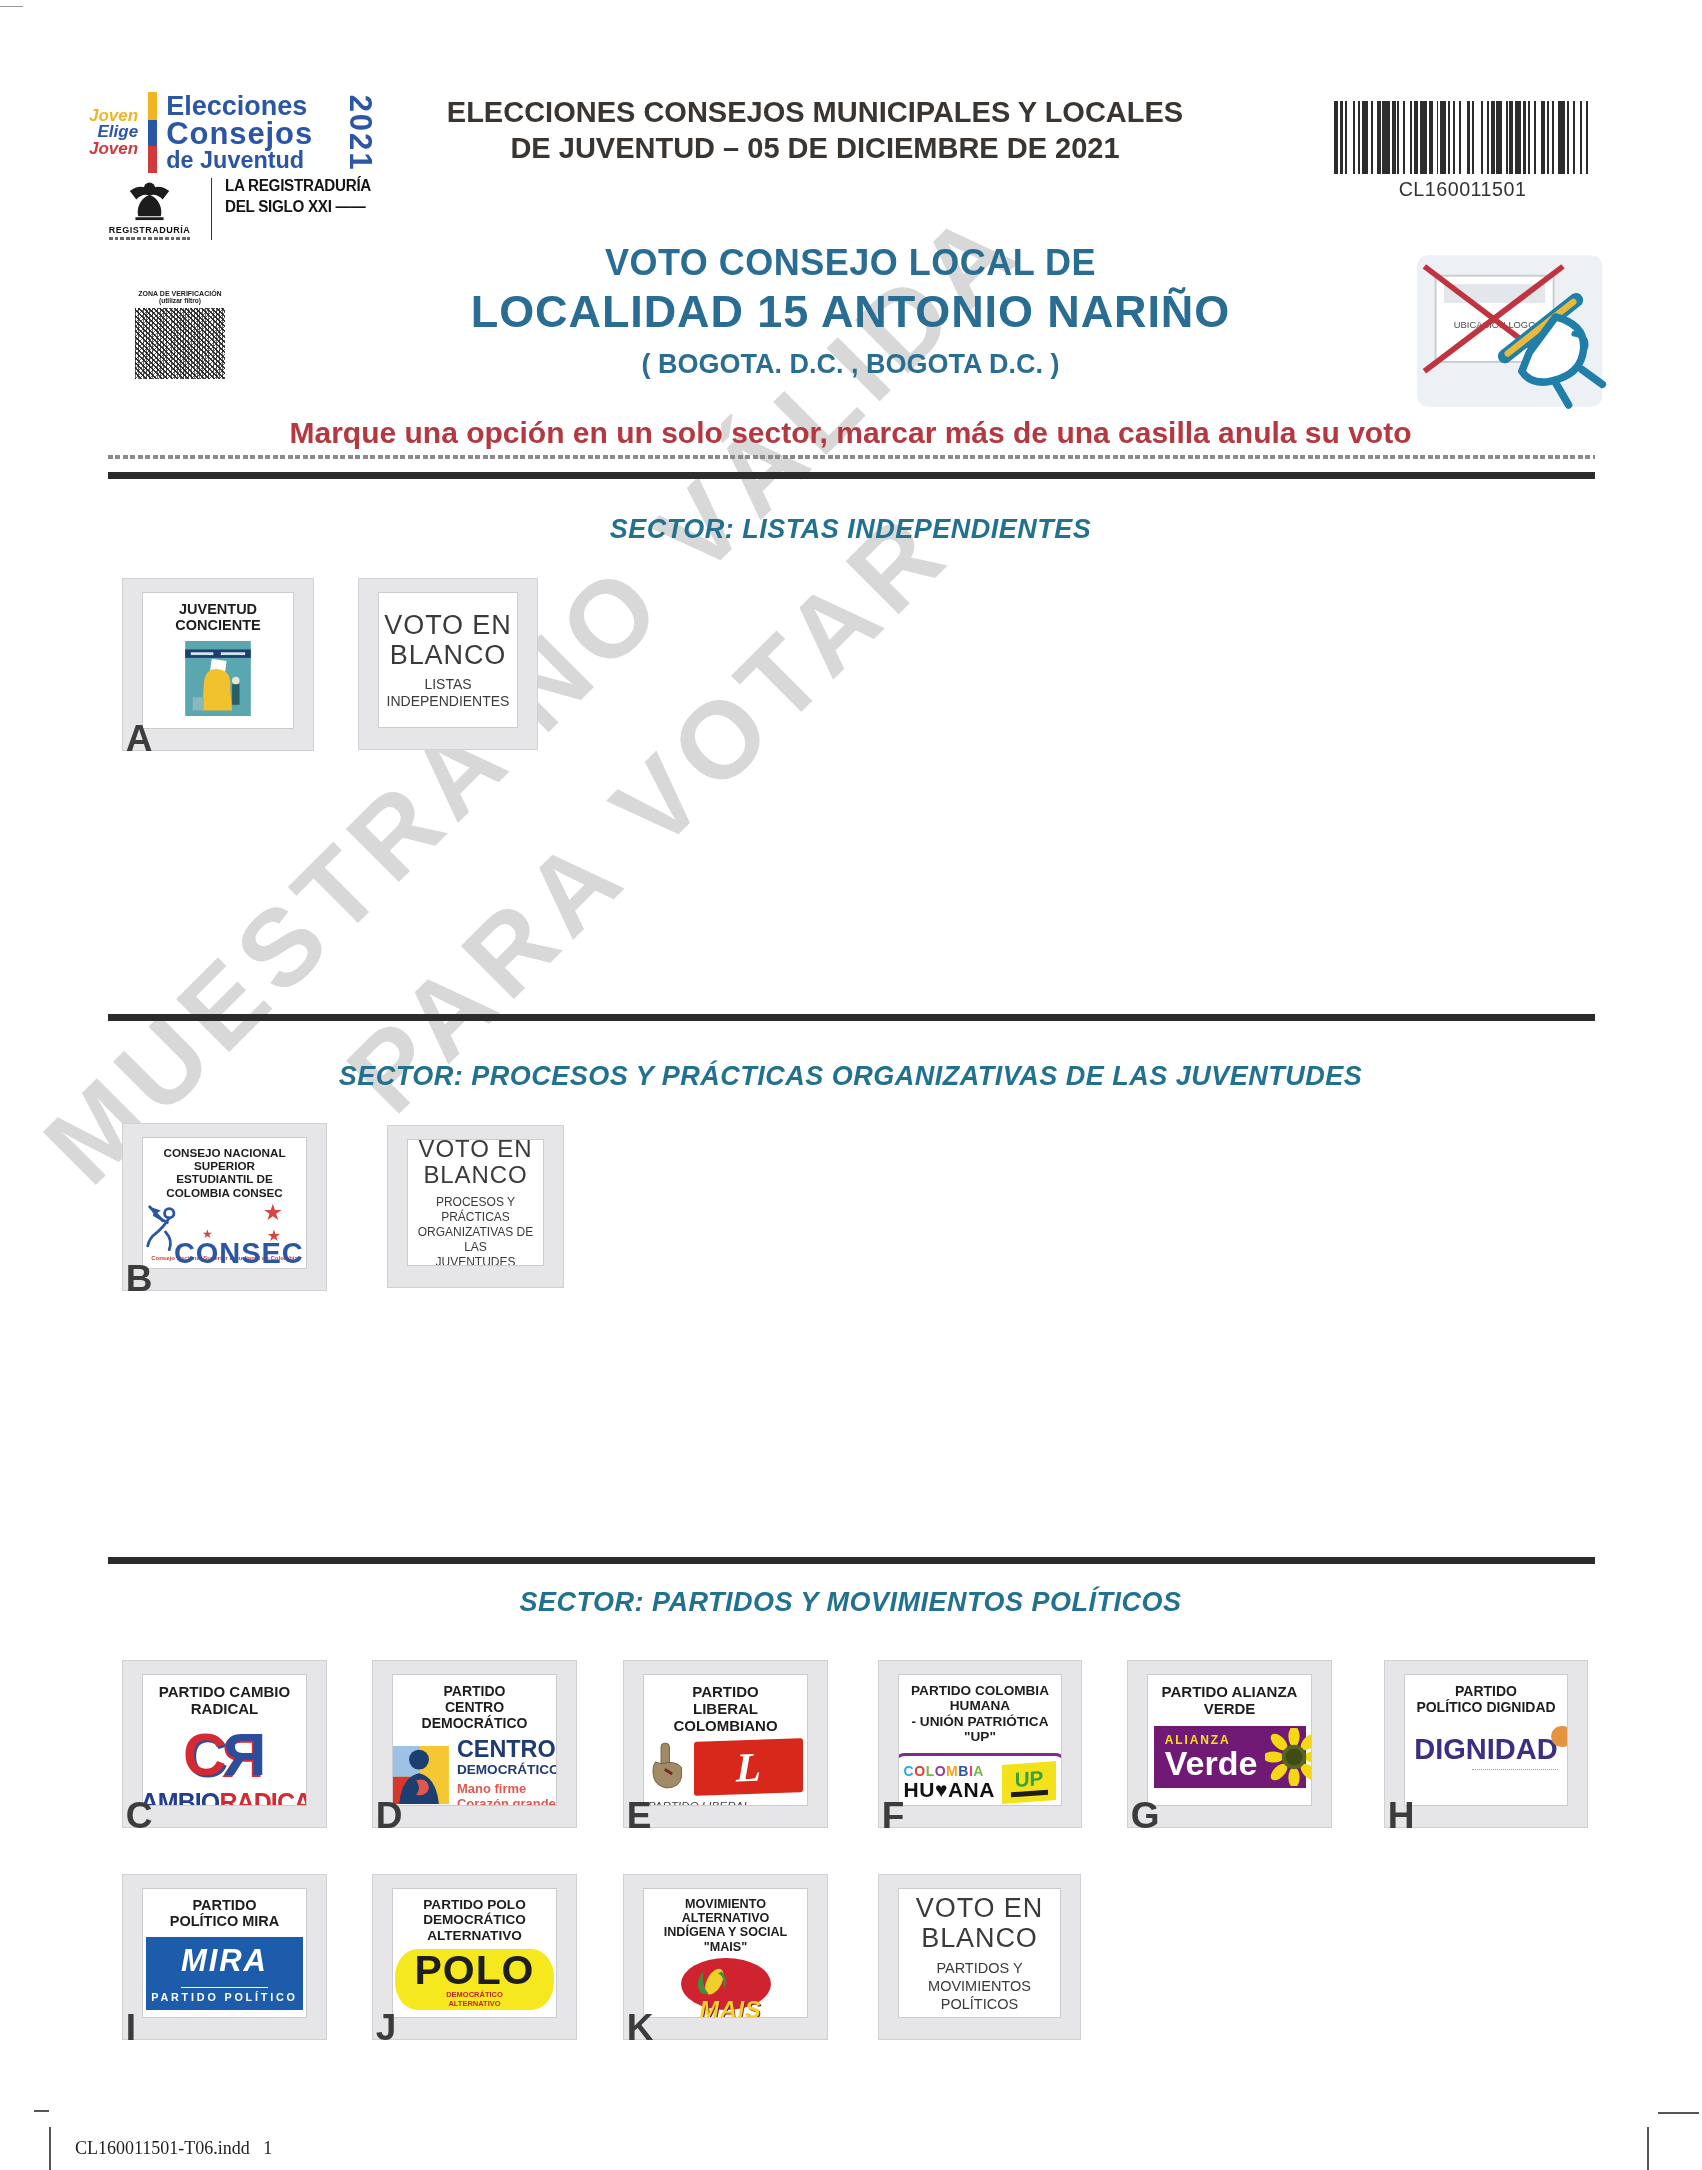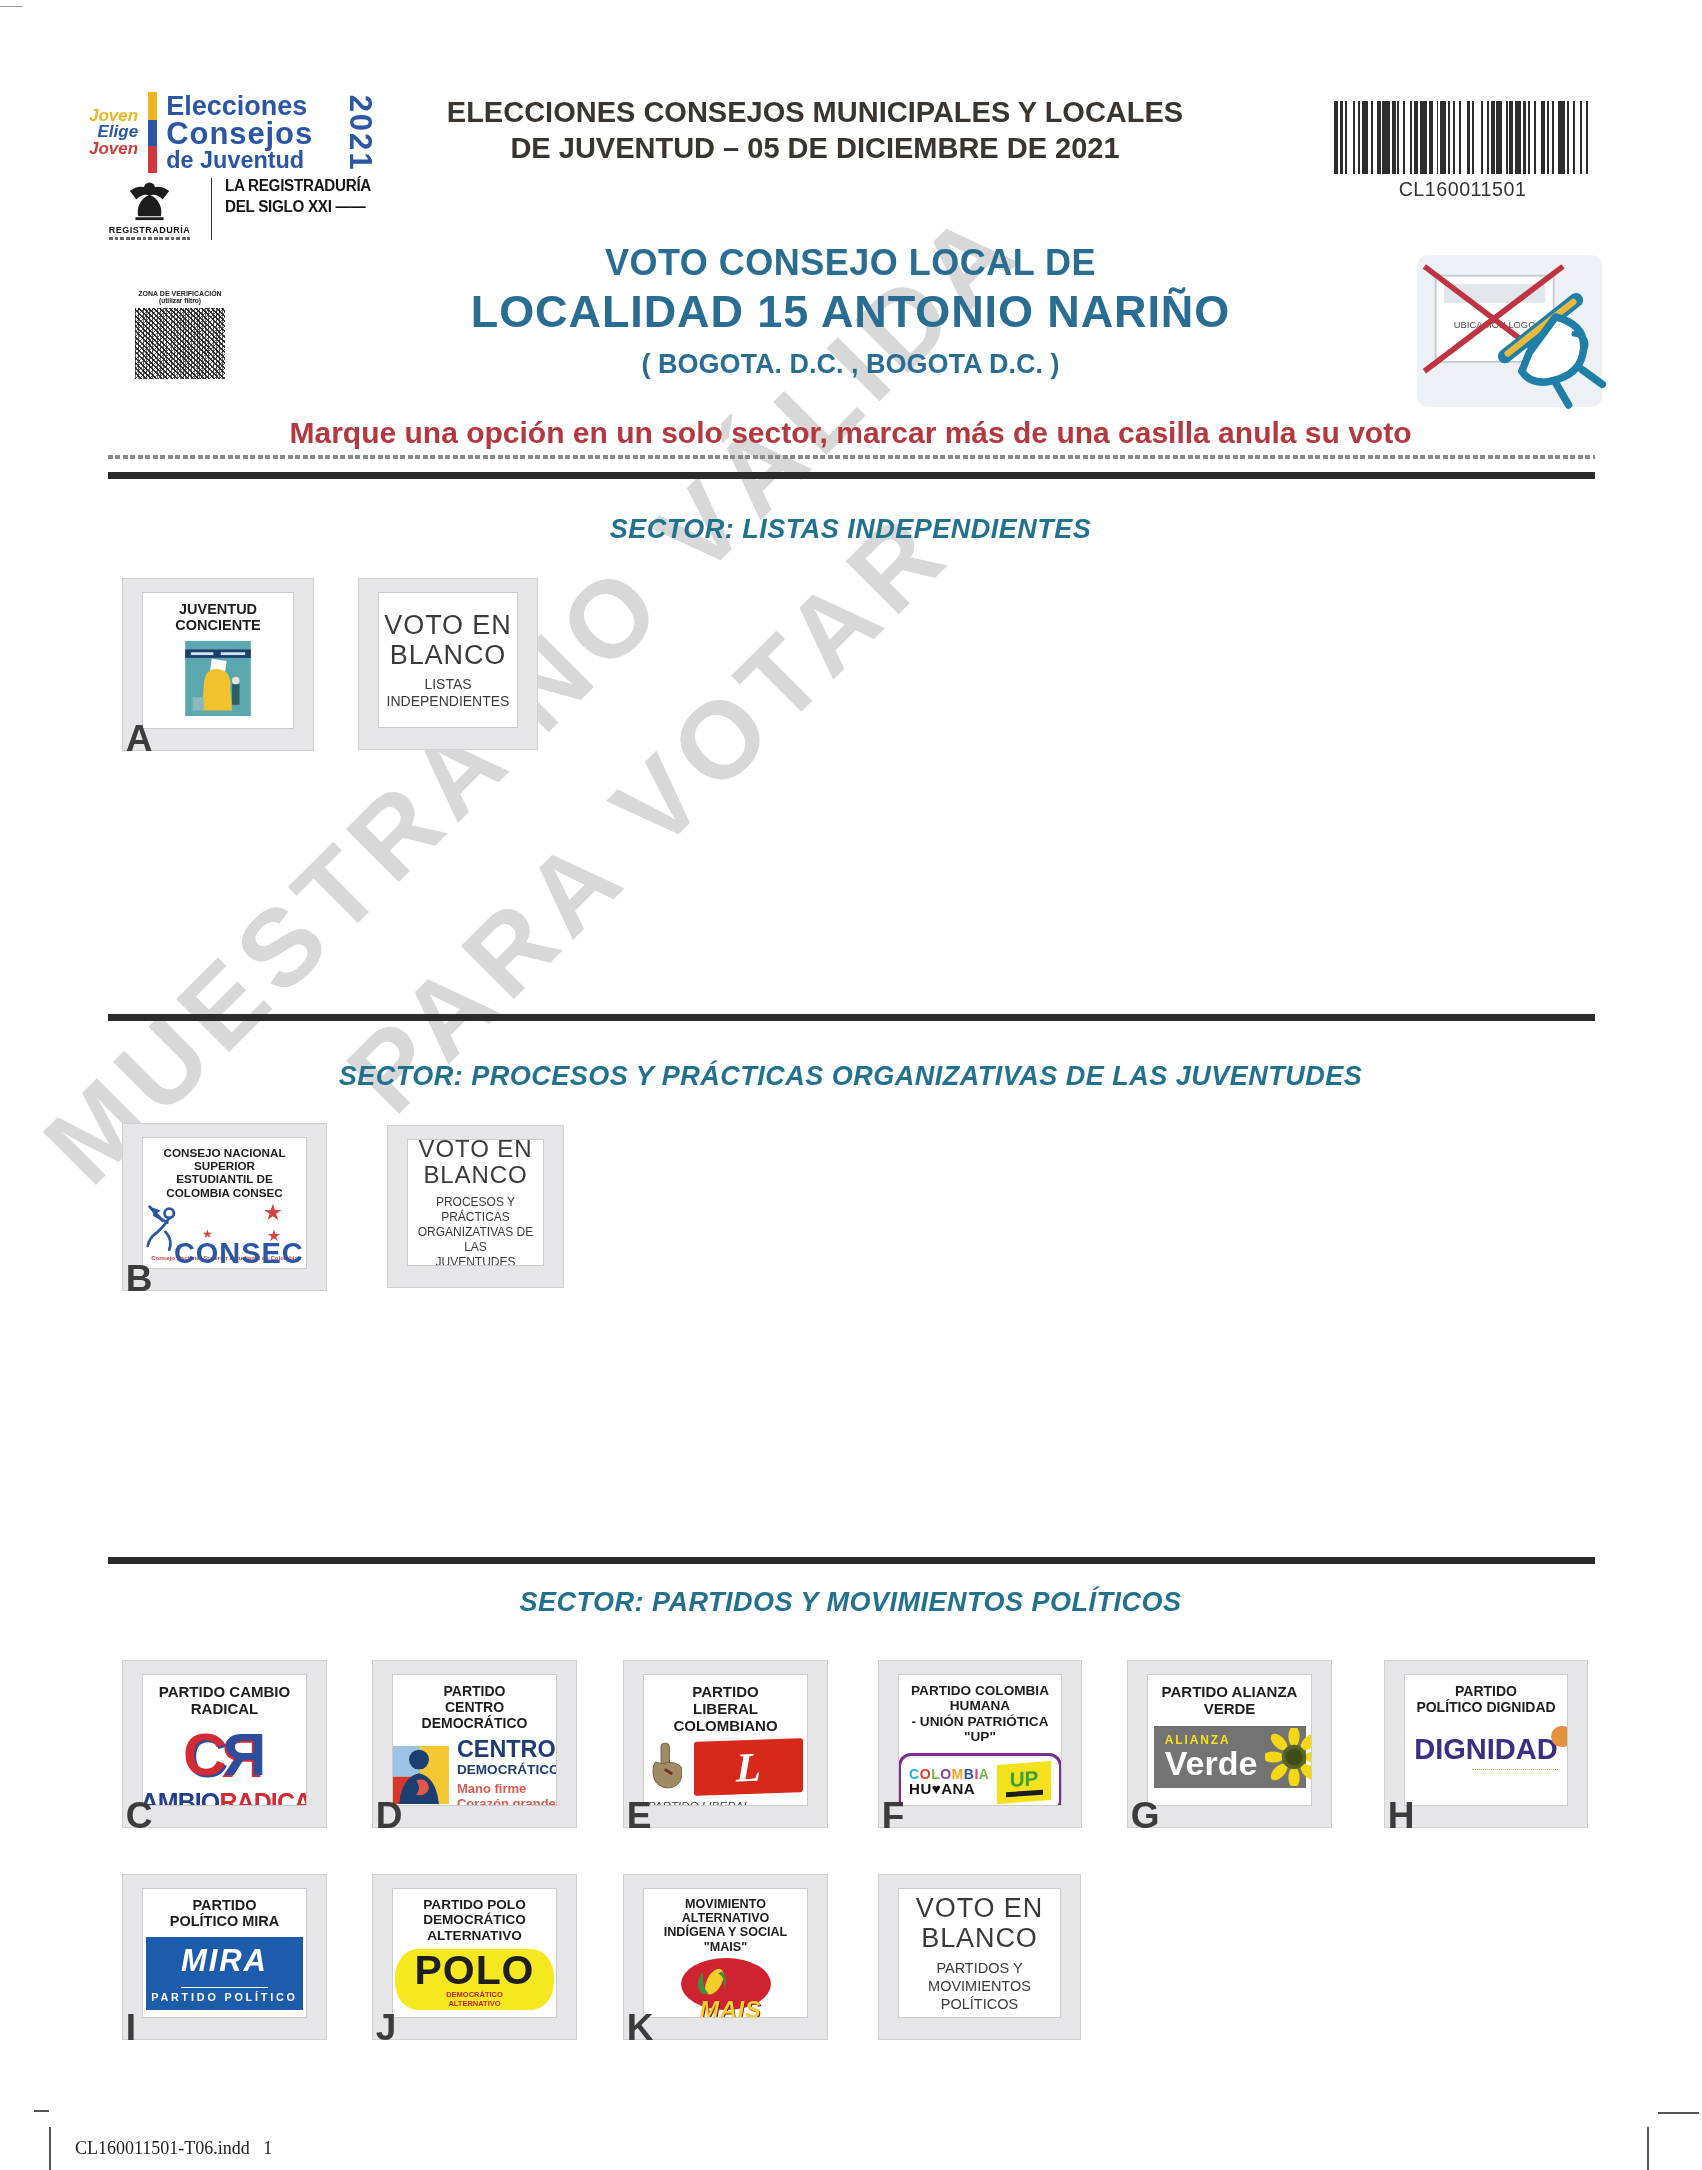--- a/index.html
+++ b/index.html
@@ -78,27 +78,27 @@
   
   .lib-row{display:flex;align-items:center;gap:5.6px;margin-top:5.6px;}
   .lib-flag{width:109px;height:54px;background:#d8281c;transform:skewY(-2deg);border-radius:2.8px;
     display:flex;align-items:center;justify-content:center;}
   .lib-l{color:#fff;font-family:"Liberation Serif",serif;font-style:italic;font-weight:bold;font-size:41px;line-height:1;}
   .lib-caption{font-size:11.7px;font-style:italic;color:#3f3f3f;margin-top:4.7px;}
   
   .up-box{border:3.7px solid #7b2d8b;border-radius:13px;padding:7.5px 8.4px;display:flex;align-items:center;gap:7.5px;margin-top:7.5px;}
   .ch-col{text-align:left;}
   .ch-colombia{font-size:14px;font-weight:900;letter-spacing:0.5px;line-height:1;}
-  .ch-humana{font-size:15px;font-weight:900;color:#111;letter-spacing:0.5px;line-height:1.1;}
+  .ch-humana{font-size:21px;font-weight:900;color:#111;letter-spacing:0.5px;line-height:1.1;}
   .up-flag{position:relative;width:54px;height:39px;background:#f3e11c;transform:skewY(-4deg);
     display:flex;align-items:center;justify-content:center;flex-direction:column;}
   .up-txt{color:#3aa13a;font-size:20.6px;font-weight:900;line-height:1;}
   .up-strip{width:37px;height:4.7px;background:#1c1c1c;margin-top:1.9px;}
   
-  .verde-box{position:relative;background:#737373;width:152px;height:62px;margin-top:9.4px;
+  .verde-box{position:relative;background:#701a75;width:152px;height:62px;margin-top:9.4px;
     display:flex;flex-direction:column;justify-content:center;padding-left:11.2px;box-sizing:border-box;}
   .verde-l1{color:#f7e11a;font-size:12px;font-weight:800;letter-spacing:1.9px;line-height:1;}
   .verde-l2{color:#fff;font-size:34px;font-weight:700;line-height:1;}
   .sunflower{position:absolute;right:-17px;top:1.9px;}
   
   .dignidad-wrap{position:relative;margin-top:20.6px;}
   .dignidad{font-size:29px;font-weight:900;color:#3a2f82;letter-spacing:0;line-height:1;}
   .dig-circle{position:absolute;right:-15px;top:-9.4px;width:21.5px;height:21.5px;border-radius:50%;background:#e6933f;}
   .dig-sub{width:86px;border-bottom:1.9px dotted #e6933f;margin:4.7px 0 0 auto;}
   

